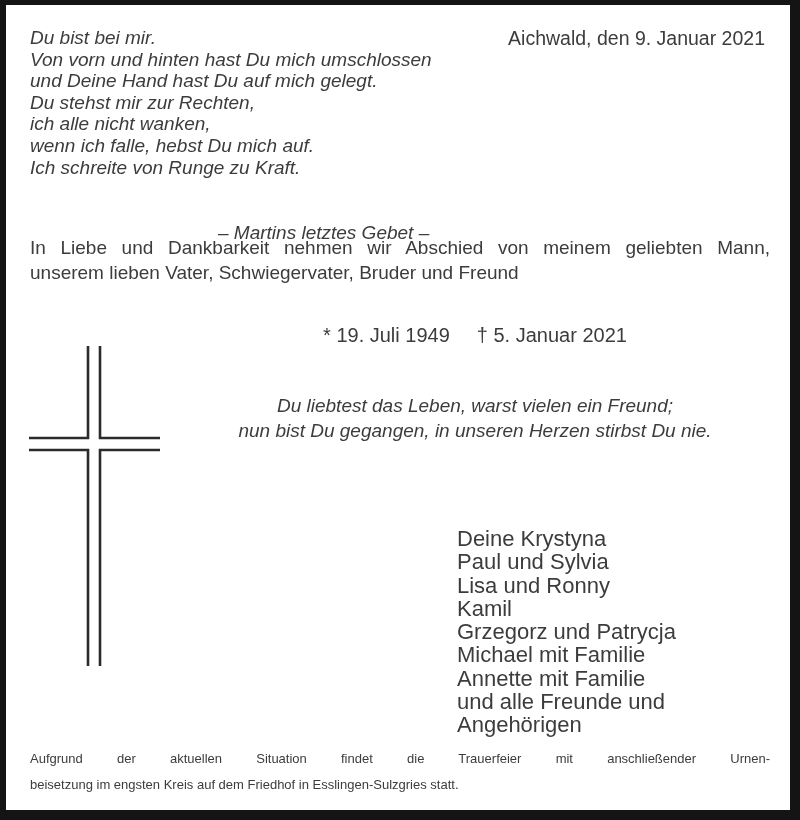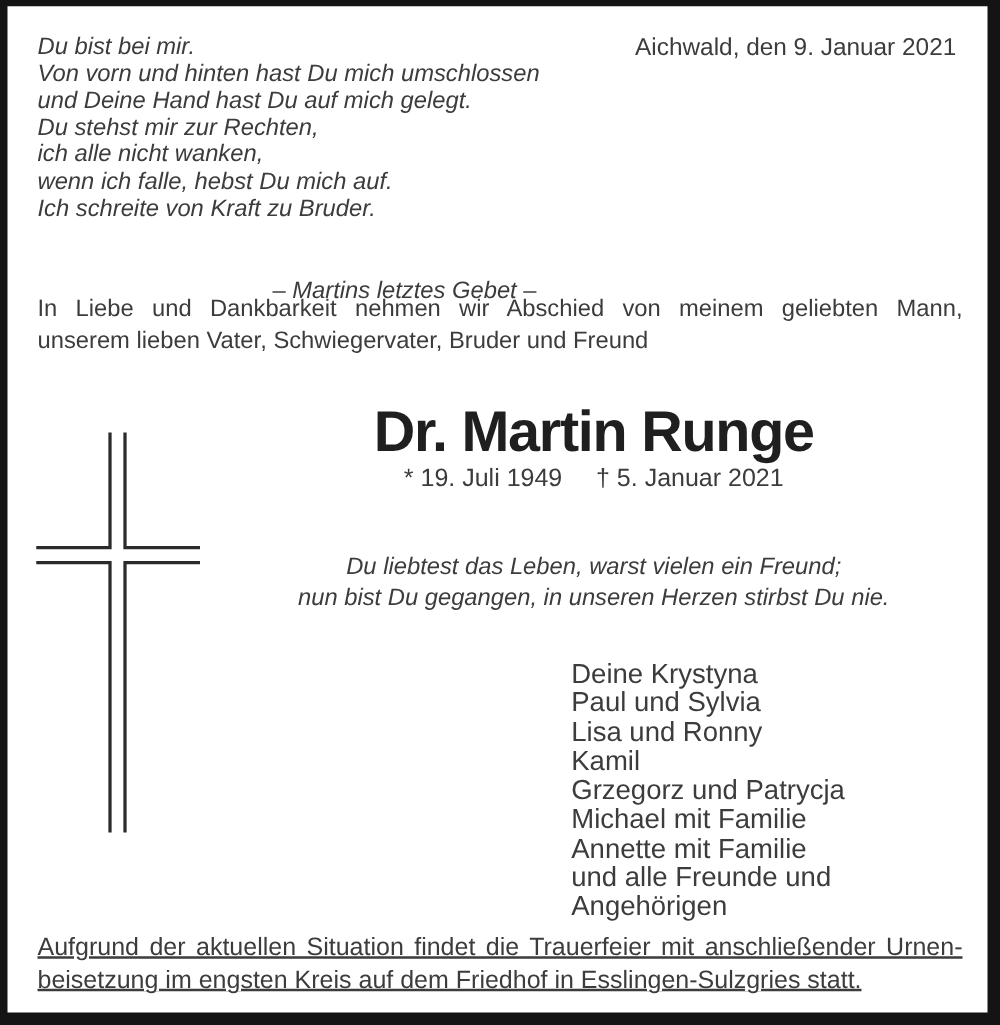--- a/index.html
+++ b/index.html
@@ -91,59 +91,57 @@
   }
 
   .mourners {
     top: 522px; left: 451px;
     font-size: 22px;
     line-height: 23.3px;
   }
 
   .notice {
     top: 741px; left: 24px; width: 740px;
-    font-size: 20px;
+    font-size: 13px;
     line-height: 25.5px;
-    text-decoration: underline;
   }
 </style>
 </head>
 <body>
 
 <div class="page">
 
   <div class="abs dateline">Aichwald, den 9. Januar 2021</div>
 
   <div class="abs poem">
     <div>
         <div>Du bist bei mir.</div>
         <div>Von vorn und hinten hast Du mich umschlossen</div>
         <div>und Deine Hand hast Du auf mich gelegt.</div>
         <div>Du stehst mir zur Rechten,</div>
         <div>ich alle nicht wanken,</div>
         <div>wenn ich falle, hebst Du mich auf.</div>
-        <div>Ich schreite von Kraft zu Bruder.</div>
+        <div>Ich schreite von Runge zu Kraft.</div>
       </div>
     <div class="poem-attribution">– Martins letztes Gebet –</div>
   </div>
 
   <div class="abs intro">
     <div class="justify-full">In Liebe und Dankbarkeit nehmen wir Abschied von meinem geliebten Mann,</div>
     <div>unserem lieben Vater, Schwiegervater, Bruder und Freund</div>
   </div>
 
   <svg class="abs cross-icon" viewBox="0 0 140 335" xmlns="http://www.w3.org/2000/svg" aria-hidden="true">
     <polyline points="4,98 63,98 63,6"></polyline>
     <polyline points="135,98 75,98 75,6"></polyline>
     <polyline points="4,110 63,110 63,326"></polyline>
     <polyline points="135,110 75,110 75,326"></polyline>
   </svg>
 
   <div class="abs center-col">
-    <div class="deceased-name">Dr. Martin Runge</div>
     <div class="dates">
       <span class="birth">* 19. Juli 1949</span><span class="death">† 5. Januar 2021</span>
     </div>
     <div class="epitaph">
       <div>Du liebtest das Leben, warst vielen ein Freund;</div>
       <div>nun bist Du gegangen, in unseren Herzen stirbst Du nie.</div>
     </div>
   </div>
 
   <div class="abs mourners">

